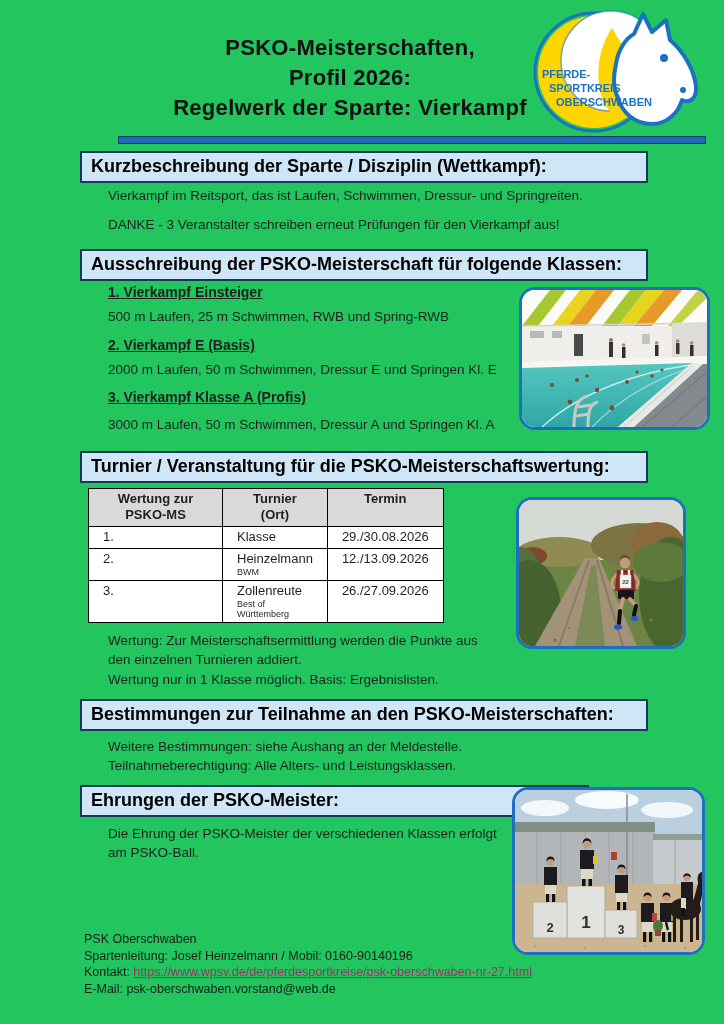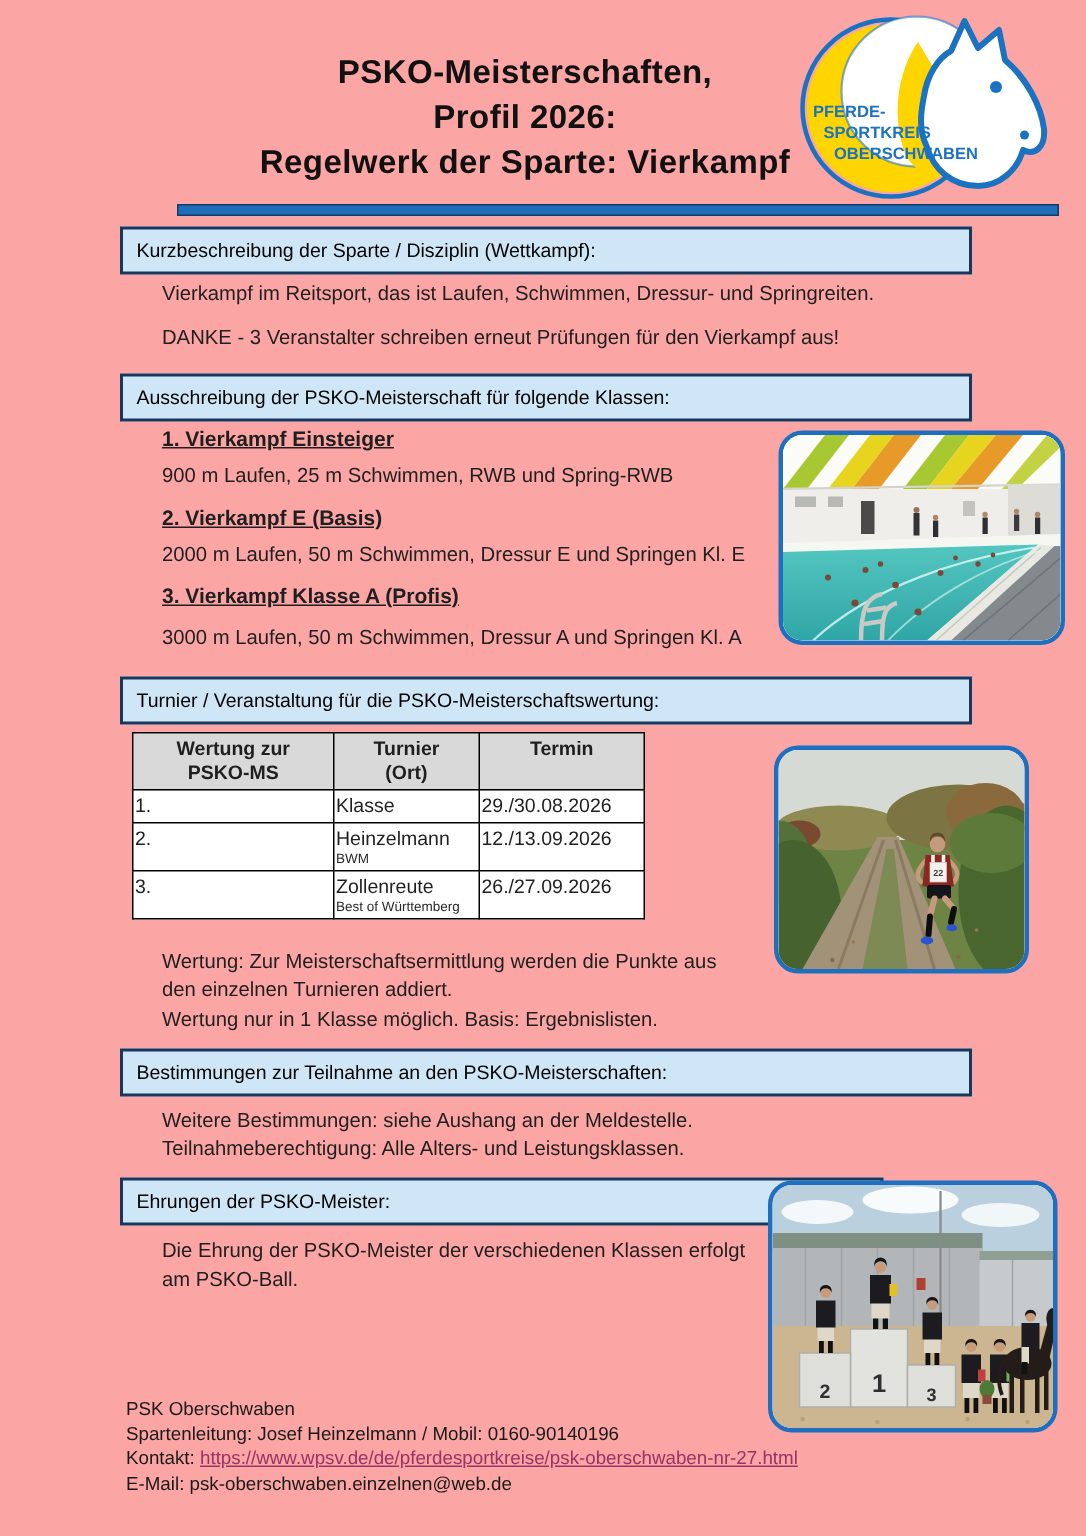--- a/index.html
+++ b/index.html
@@ -1,40 +1,40 @@
 <!DOCTYPE html>
 <html><head>
 <meta charset="utf-8">
 <style>
   html,body{margin:0;padding:0;background:#9a9a9a;}
-  .page{position:relative;width:724px;height:1024px;background:#fca5a5;margin:0 auto;
+  .page{position:relative;width:724px;height:1024px;background:#22c55e;margin:0 auto;
         font-family:"Liberation Sans",sans-serif;color:#1f1f1f;overflow:hidden;}
 
   
   .title-block{position:absolute;left:95px;top:33px;width:510px;text-align:center;
                font-weight:bold;font-size:22px;line-height:30px;color:#111;letter-spacing:.3px;}
   .title-bar{position:absolute;left:118px;top:136px;width:586px;height:6px;
              background:#1f6cb8;border:1px solid #123a66;}
 
   
   .sec-heading{position:absolute;left:80px;box-sizing:border-box;width:568px;
                background:#cfe6f7;border:2px solid #17375d;color:#000;
-               font-weight:normal;font-size:13px;line-height:19px;padding:4px 9px 5px;white-space:nowrap;}
+               font-weight:bold;font-size:18px;line-height:19px;padding:4px 9px 5px;white-space:nowrap;}
   .sec-heading.narrow{width:509px;}
 
   .tblock{position:absolute;left:84px;font-size:13.5px;white-space:nowrap;margin-left:24px;}
   .tblock .ln{line-height:19.3px;}
   .class-title{font-size:14px;font-weight:bold;text-decoration:underline;white-space:nowrap;}
   .class-desc{font-size:13.5px;white-space:nowrap;}
 
   
   .ms-table{position:absolute;left:88px;top:488px;border-collapse:collapse;table-layout:fixed;
             font-size:13px;background:#fff;}
   .ms-table col.c1{width:134px}.ms-table col.c2{width:97px}.ms-table col.c3{width:110px}
-  .ms-table th,.ms-table td{border:1px solid #000;vertical-align:top;padding:2px 1px 3px;}
+  .ms-table th,.ms-table td{border:1px solid #000;vertical-align:top;padding:2px 14px 3px;}
   .ms-table th{background:#d9d9d9;font-weight:bold;text-align:center;line-height:16px;}
   .ms-table td{line-height:16px;}
   .cell-sub{font-size:9px;line-height:10px;color:#2a2a2a;}
 
   
   .photo{position:absolute;border:3px solid #1f6fc0;border-radius:16px;overflow:hidden;background:#fff;}
   .photo svg{display:block;}
   #pool-photo{left:519px;top:287px;width:185px;height:137px;}
   #runner-photo{left:516px;top:497px;width:164px;height:146px;}
   #podium-photo{left:512px;top:787px;width:187px;height:162px;}
@@ -73,21 +73,21 @@
       <text x="40" y="100" font-size="11" font-weight="bold" fill="#1a72c0">OBERSCHWABEN</text>
     </svg>
   </div>
 
   <div class="sec-heading" style="top:151px">Kurzbeschreibung der Sparte / Disziplin (Wettkampf):</div>
   <div class="tblock" style="top:188px">Vierkampf im Reitsport, das ist Laufen, Schwimmen, Dressur- und Springreiten.</div>
   <div class="tblock" style="top:217px">DANKE - 3 Veranstalter schreiben erneut Prüfungen für den Vierkampf aus!</div>
 
   <div class="sec-heading" style="top:249px">Ausschreibung der PSKO-Meisterschaft für folgende Klassen:</div>
   <div class="tblock class-title" style="top:284px">1. Vierkampf Einsteiger</div>
-  <div class="tblock class-desc" style="top:309px">900 m Laufen, 25 m Schwimmen, RWB und Spring-RWB</div>
+  <div class="tblock class-desc" style="top:309px">500 m Laufen, 25 m Schwimmen, RWB und Spring-RWB</div>
   <div class="tblock class-title" style="top:337px">2. Vierkampf E (Basis)</div>
   <div class="tblock class-desc" style="top:362px">2000 m Laufen, 50 m Schwimmen, Dressur E und Springen Kl. E</div>
   <div class="tblock class-title" style="top:389px">3. Vierkampf Klasse A (Profis)</div>
   <div class="tblock class-desc" style="top:417px">3000 m Laufen, 50 m Schwimmen, Dressur A und Springen Kl. A</div>
 
   <div class="photo" id="pool-photo">
     <svg viewBox="0 0 185 137" width="185" height="137">
       <rect x="0" y="0" width="185" height="137" fill="#efeeea"></rect>
       <rect x="0" y="0" width="185" height="36" fill="#fbfbf8"></rect>
       <polygon points="0,36 28,0 44,0 16,36" fill="#a8c832"></polygon>
@@ -348,16 +348,16 @@
         <circle cx="172" cy="88" r="3.2" fill="#c89b7a"></circle>
         <path d="M168.4,88 A3.8 3.8 0 0 1 175.6,88 L175.6,85.8 A3.8 3.8 0 0 0 168.4,85.8 Z" fill="#15151a"></path>
       </g>
     </svg>
   </div>
 
   <div class="footer">
     <div>PSK Oberschwaben</div>
     <div>Spartenleitung: Josef Heinzelmann / Mobil: 0160-90140196</div>
     <div><span>Kontakt: </span><a href="#">https://www.wpsv.de/de/pferdesportkreise/psk-oberschwaben-nr-27.html</a></div>
-    <div><span>E-Mail: </span><span>psk-oberschwaben.einzelnen@web.de</span></div>
+    <div><span>E-Mail: </span><span>psk-oberschwaben.vorstand@web.de</span></div>
   </div>
 
 </div>
 
 </body></html>

